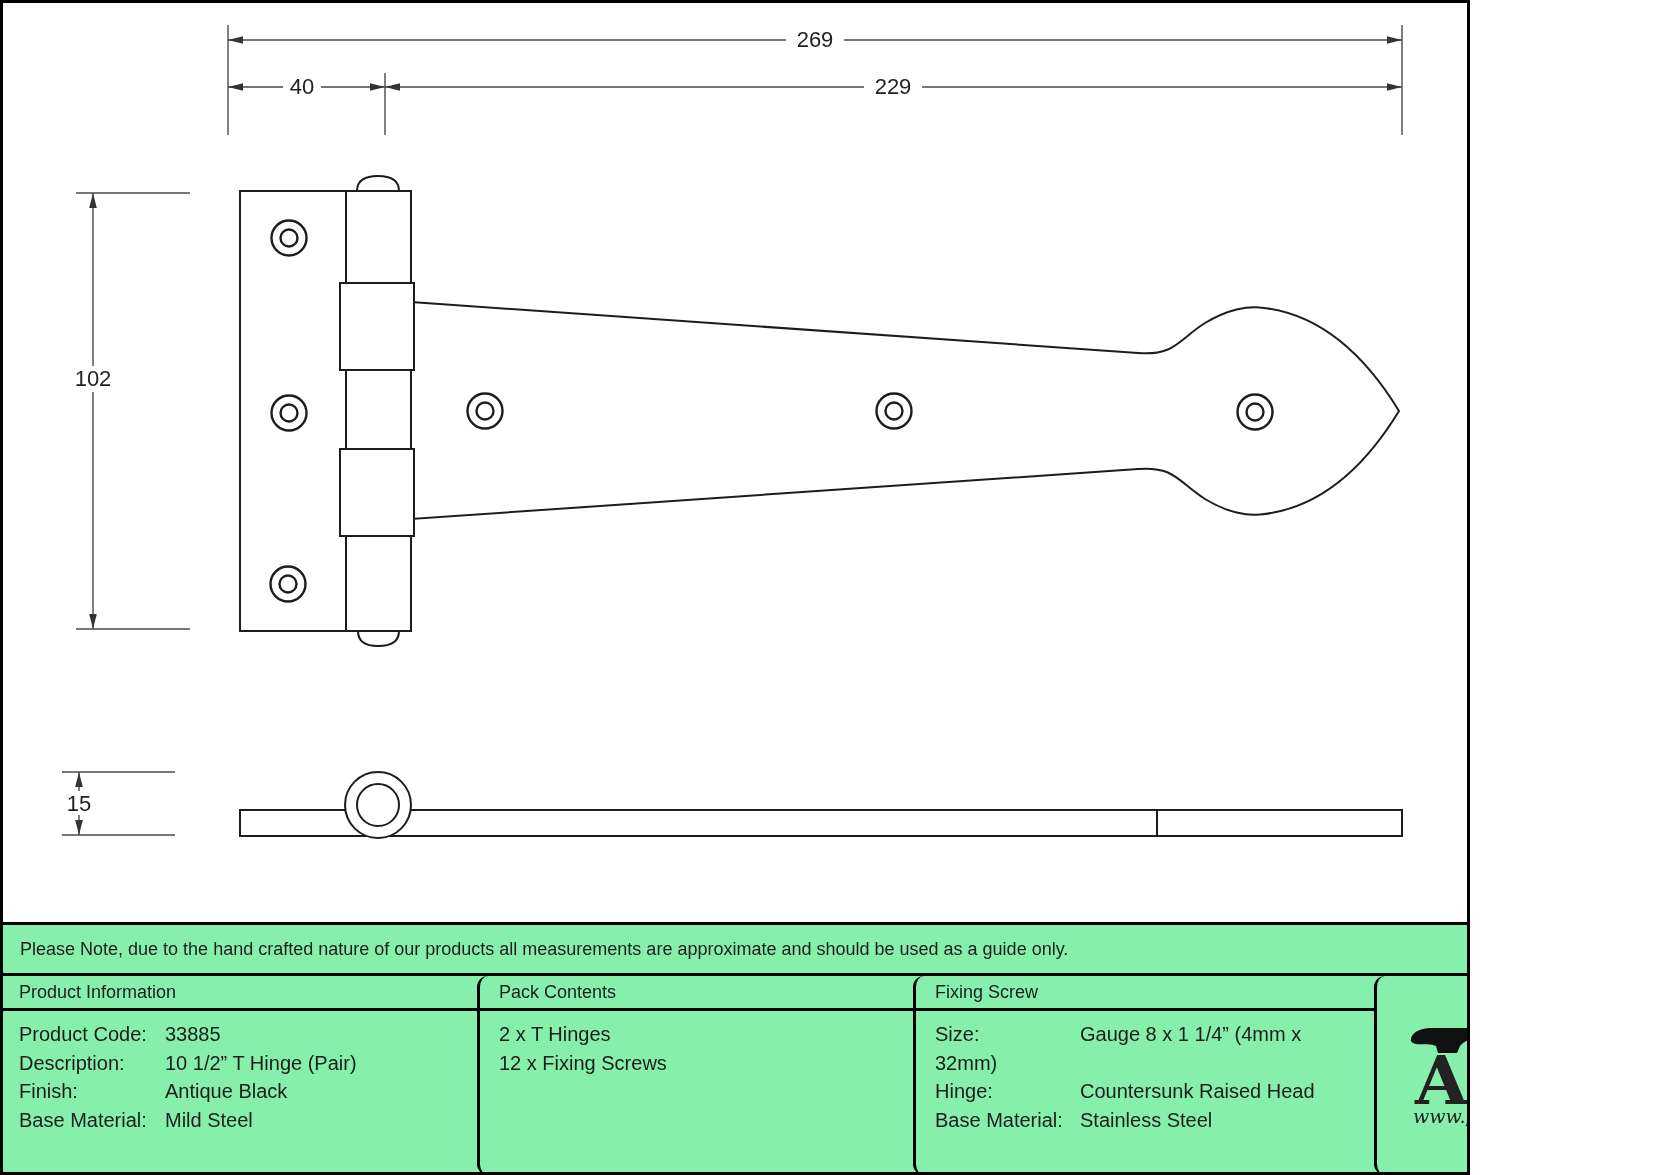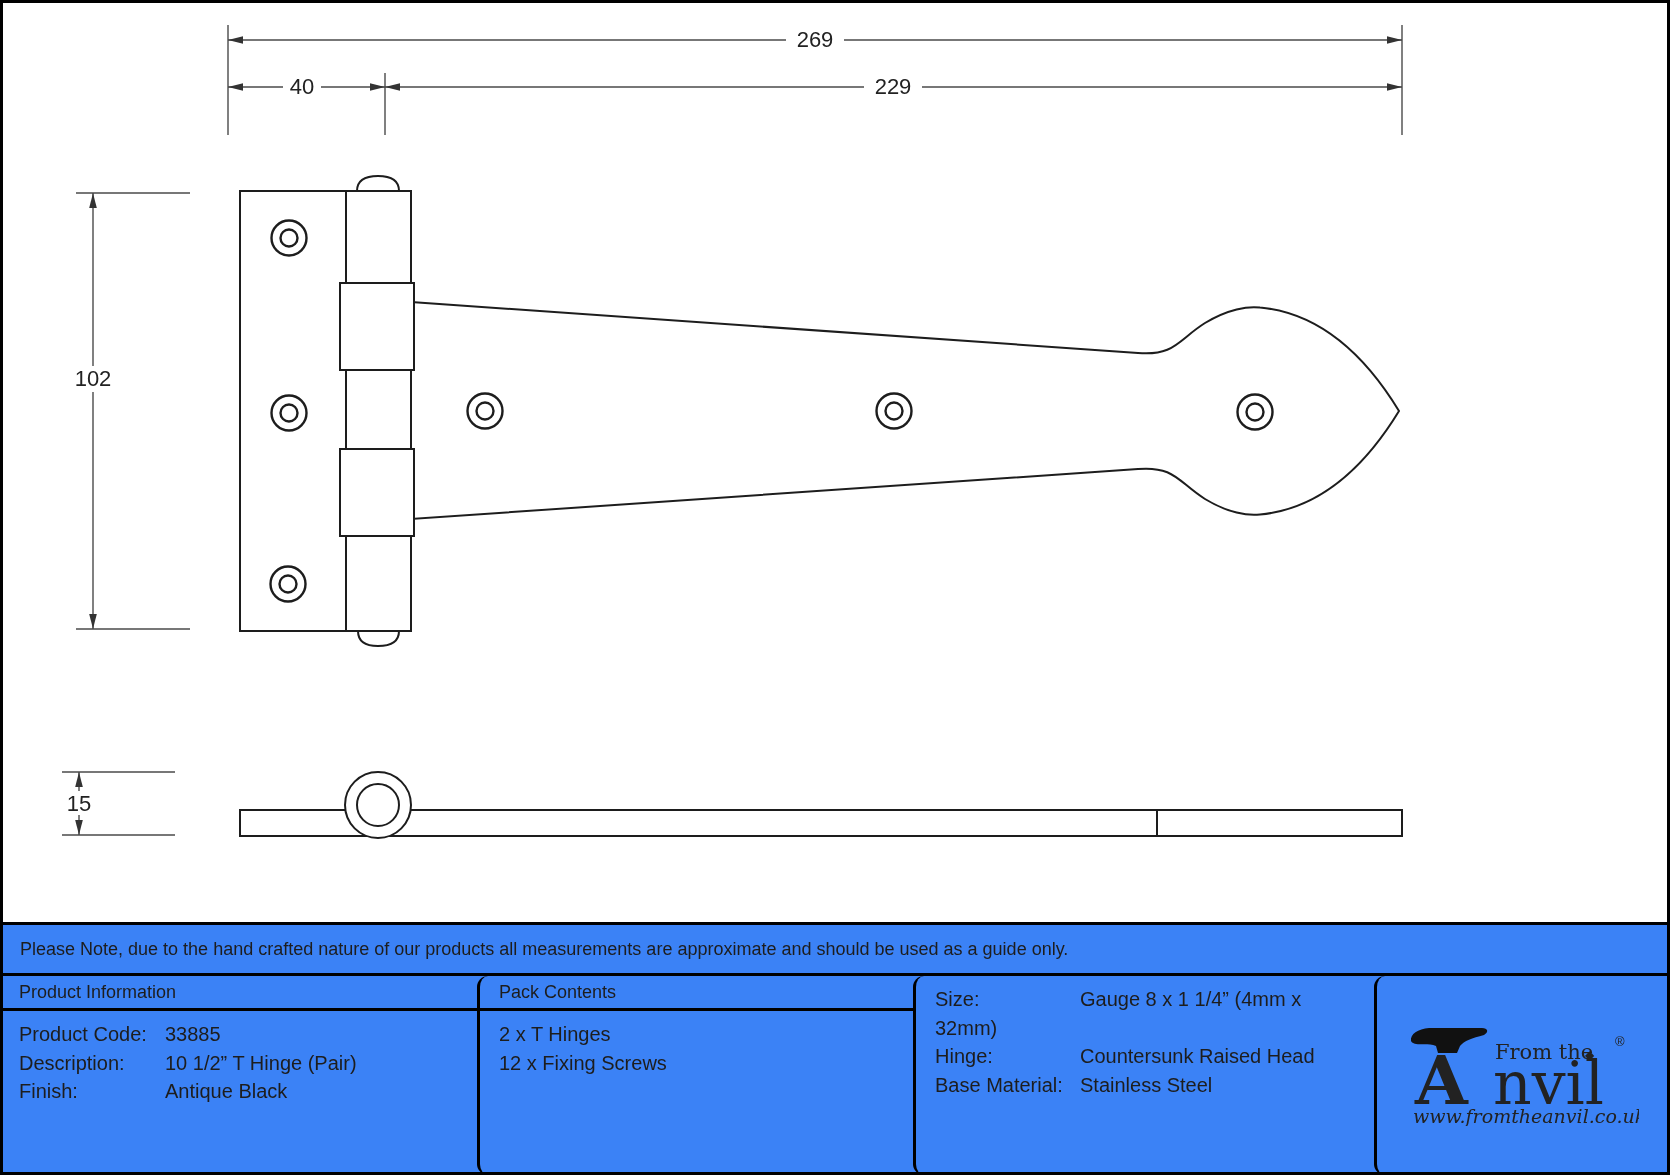--- a/index.html
+++ b/index.html
@@ -1,22 +1,22 @@
 <!DOCTYPE html>
 <html><head>
 <meta charset="utf-8">
 <style>
   html,body{margin:0;padding:0;background:#fff;}
-  .page{position:relative;width:1670px;height:1175px;background:#fff;
+  .page{position:relative;width:1470px;height:1175px;background:#fff;
         font-family:"Liberation Sans",sans-serif;color:#1d1d1d;overflow:hidden;}
   .page-border{position:absolute;inset:0;border:3px solid #000;pointer-events:none;z-index:50;}
   svg text{fill:#222;}
   .dim-text{font-size:22px;font-family:"Liberation Sans",sans-serif;}
   
-  .bt{position:absolute;left:0;top:922px;width:1670px;height:253px;border-top:3px solid #000;box-sizing:border-box;background:#3b82f6;}
+  .bt{position:absolute;left:0;top:922px;width:1670px;height:253px;border-top:3px solid #000;box-sizing:border-box;background:#86efac;}
   .note-row{height:48px;border-bottom:3px solid #000;display:flex;align-items:center;padding-left:20px;font-size:18px;}
   .cols{display:flex;height:199px;}
   .col{box-sizing:border-box;height:100%;display:flex;flex-direction:column;border-radius:11px;}
   .col1{width:477px;}
   .col2{width:436px;border-left:3px solid #000;}
   .col3{width:461px;border-left:3px solid #000;}
   .col4{flex:1;border-left:3px solid #000;display:flex;align-items:center;justify-content:center;}
   .cell-header{height:32px;border-bottom:3px solid #000;display:flex;align-items:center;
                padding-left:19px;font-size:18px;}
   .cell-body{padding:9px 6px 0 19px;font-size:20px;line-height:28.5px;}
@@ -130,32 +130,34 @@
       <span>Please Note, due to the hand crafted nature of our products all measurements are approximate and should be used as a guide only.</span>
     </div>
     <div class="cols">
 
       <div class="col col1">
         <div class="cell-header">Product Information</div>
         <div class="cell-body">
           <div><span class="lbl">Product Code:</span><span>33885</span></div>
           <div><span class="lbl">Description:</span><span>10 1/2” T Hinge (Pair)</span></div>
           <div><span class="lbl">Finish:</span><span>Antique Black</span></div>
+          <div><span class="lbl">Base Material:</span><span>Mild Steel</span></div>
         </div>
       </div>
 
       <div class="col col2">
         <div class="cell-header">Pack Contents</div>
         <div class="cell-body">
           <div>2 x T Hinges</div>
           <div>12 x Fixing Screws</div>
         </div>
       </div>
 
       <div class="col col3">
+        <div class="cell-header">Fixing Screw</div>
         <div class="cell-body">
           <div><span class="lbl" style="width:145px">Size:</span><span>Gauge 8 x 1 1/4” (4mm x 32mm)</span></div>
           <div><span class="lbl" style="width:145px">Hinge:</span><span>Countersunk Raised Head</span></div>
           <div><span class="lbl" style="width:145px">Base Material:</span><span>Stainless Steel</span></div>
         </div>
       </div>
 
       <div class="col col4 logo-wrap">
         <svg width="230" height="100" viewBox="0 0 230 100">
           <path fill="#111" d="M2 15 C1 8, 9 3, 20 2 L73 2 C79 2, 80 6, 75 9 C63 12, 55 15, 51 20 L48 27 L29 27 L27 20 C18 16, 5 21, 2 15 Z"></path>

